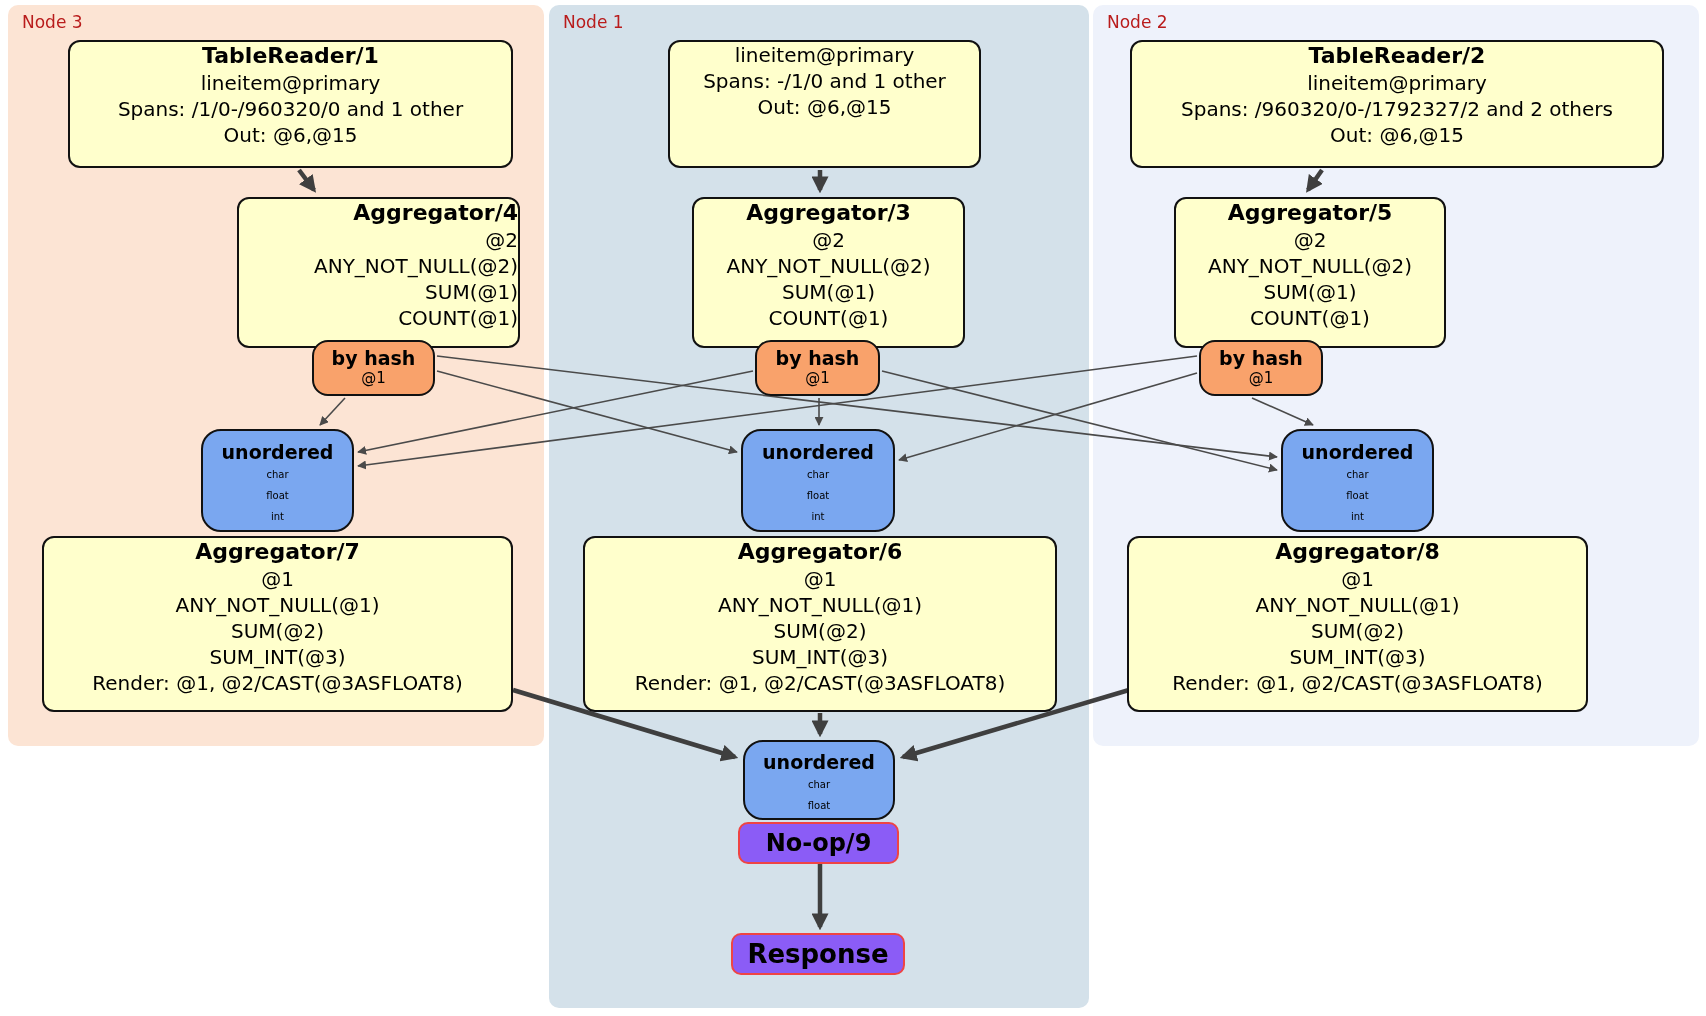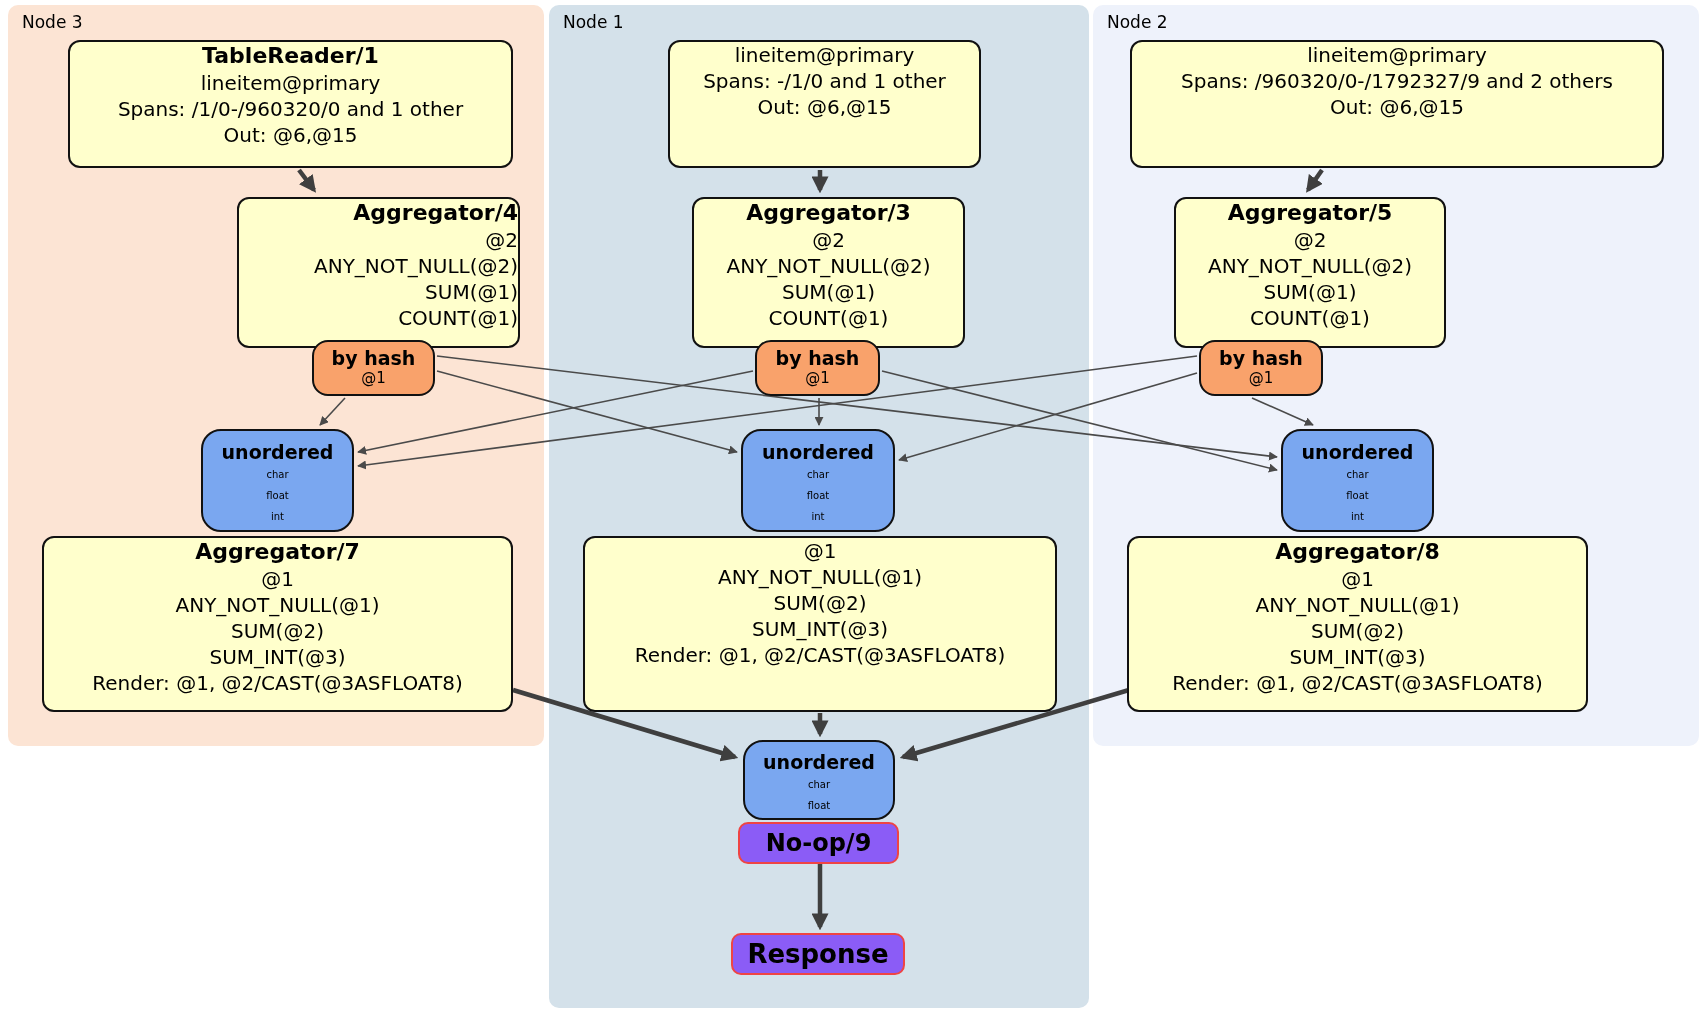--- a/index.html
+++ b/index.html
@@ -4,21 +4,21 @@
 <style>
   html,body{margin:0;padding:0;background:#ffffff;}
   #canvas{
     position:relative;width:1706px;height:1016px;background:#ffffff;overflow:hidden;
     font-family:"DejaVu Sans","Liberation Sans",sans-serif;color:#000;
   }
   .panel{position:absolute;border-radius:10px;z-index:0;}
   #panel-node3{left:8px;top:5px;width:536px;height:741px;background:#fce4d4;}
   #panel-node1{left:549px;top:5px;width:540px;height:1003px;background:#d4e1ea;}
   #panel-node2{left:1093px;top:5px;width:606px;height:741px;background:#eef2fb;}
-  .panel-label{position:absolute;left:14px;top:7px;font-size:17px;color:#000000;}
+  .panel-label{position:absolute;left:14px;top:7px;font-size:17px;color:#b91c1c;}
 
   #edges{position:absolute;left:0;top:0;z-index:1;}
 
   .box{position:absolute;box-sizing:border-box;text-align:center;z-index:2;}
   .pbox{background:#ffffcc;border:2px solid #111;border-radius:12px;}
   .pbox .t{font-weight:bold;font-size:22px;line-height:28px;}
   .pbox .l{font-size:20px;line-height:26px;white-space:nowrap;}
 
   .router{background:#f9a26b;border:2px solid #111;border-radius:16px;padding-top:5px;}
   .router .t{font-weight:bold;font-size:19px;line-height:22px;}
@@ -154,41 +154,43 @@
     <div class="t">by hash</div>
     <div class="l">@1</div>
   </div>
   <div class="box sync" id="sync1">
     <div class="t">unordered</div>
     <div class="l">char</div>
     <div class="l">float</div>
     <div class="l">int</div>
   </div>
   <div class="box pbox" id="agg6">
+    <div class="t">Aggregator/6</div>
     <div class="l">@1</div>
     <div class="l">ANY_NOT_NULL(@1)</div>
     <div class="l">SUM(@2)</div>
     <div class="l">SUM_INT(@3)</div>
     <div class="l">Render: @1, @2/CAST(@3ASFLOAT8)</div>
   </div>
   <div class="box sync" id="syncF">
     <div class="t">unordered</div>
     <div class="l">char</div>
     <div class="l">float</div>
   </div>
   <div class="box simple" id="noop">
     <div class="t">No-op/9</div>
   </div>
   <div class="box simple" id="resp">
     <div class="t">Response</div>
   </div>
 
   <div class="box pbox" id="tr2">
+    <div class="t">TableReader/2</div>
     <div class="l">lineitem@primary</div>
-    <div class="l">Spans: /960320/0-/1792327/9 and 2 others</div>
+    <div class="l">Spans: /960320/0-/1792327/2 and 2 others</div>
     <div class="l">Out: @6,@15</div>
   </div>
   <div class="box pbox" id="agg5">
     <div class="t">Aggregator/5</div>
     <div class="l">@2</div>
     <div class="l">ANY_NOT_NULL(@2)</div>
     <div class="l">SUM(@1)</div>
     <div class="l">COUNT(@1)</div>
   </div>
   <div class="box router" id="router2">

